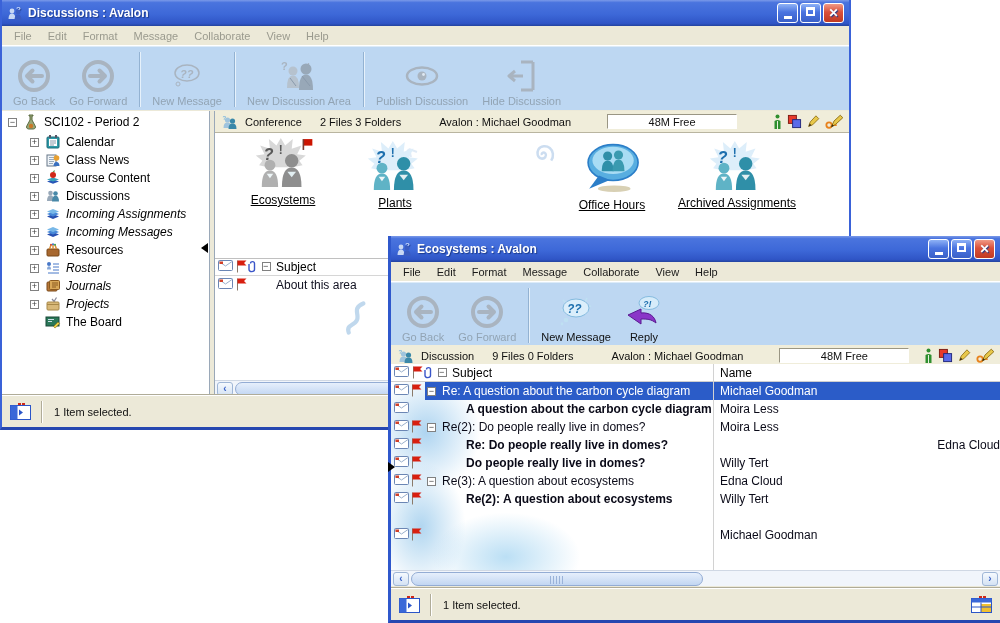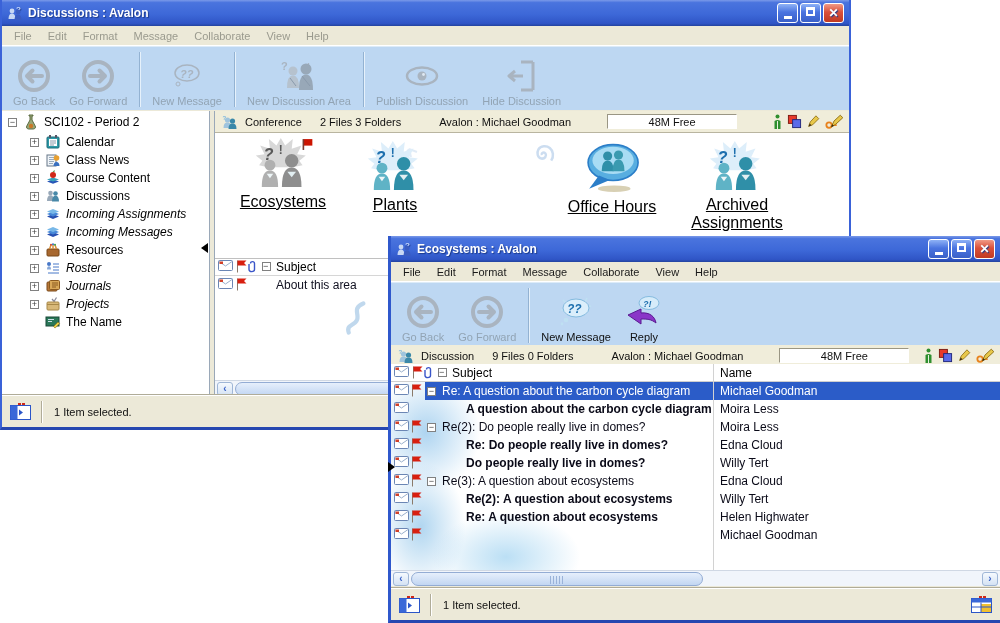--- a/index.html
+++ b/index.html
@@ -55,21 +55,21 @@
   .treepane{position:absolute;left:0;top:0;width:207px;height:100%;background:#fff;overflow:hidden;}
   .vsplit{position:absolute;left:207px;top:0;width:6px;height:100%;background:#ece9d8;
     border-left:1px solid #9aa8b8;border-right:1px solid #9aa8b8;}
   .split-arrow-left{position:absolute;left:199px;top:132px;width:0;height:0;
     border-top:5px solid transparent;border-bottom:5px solid transparent;border-right:7px solid #000;}
   .rightpane{position:absolute;left:213px;top:0;right:0;height:100%;background:#fff;}
   .iconarea{position:absolute;left:0;top:22px;right:0;height:125px;background:#fff;overflow:hidden;}
 
   .bigicon{position:absolute;width:120px;text-align:center;}
   .bigicon .bsvg{display:inline-block;}
-  .biglabel{font-size:16px;color:#000;margin-top:1px;}
+  .biglabel{font-size:12px;color:#000;margin-top:1px;}
   .biglabel.u{text-decoration:underline;}
 
   .listpane{position:absolute;left:0;top:147px;right:0;height:123px;background:#fff;overflow:hidden;
     border-top:1px solid #c0c0c0;}
   .lhead{position:relative;height:17px;border-bottom:1px solid #d6d6d6;font-size:12px;color:#000;}
   .hicons{position:absolute;top:1px;display:flex;align-items:center;}
   .lrow{position:relative;height:18px;font-size:12px;color:#101020;}
 
   .hscroll{position:absolute;left:0;right:0;height:16px;background:#f1f5fb;border-top:1px solid #d0d8e4;}
   .main-hscroll{bottom:0;}
@@ -352,21 +352,21 @@
           </div>
           <div class="trow" style="top: 202px; left: 28px;">
             <span class="tbox hidden"></span>
             <span class="ticon16">
               <svg width="16" height="16" viewBox="0 0 16 16">
                 <rect x="1" y="3" width="13" height="9" fill="#2a7858" stroke="#184838"></rect>
                 <path d="M3 5.5h6M3 7.5h4" stroke="#ccdde8"></path>
                 <path d="M8.5 12.5l4.5-4.5 1.6 1.6-4.5 4.5z" fill="#e8d048" stroke="#8a6a10" stroke-width=".6"></path>
               </svg>
             </span>
-            <span class="tlabel">The Name</span>
+            <span class="tlabel">The Board</span>
           </div>
         </div>
       <div class="vsplit"></div>
       <div class="split-arrow-left"></div>
 
       <div class="rightpane">
         <div class="confbar">
           <span class="cicon">
               <svg width="17" height="16" viewBox="0 0 16 16">
                 <text x="1" y="6" font-size="6" fill="#7fb7dd" font-weight="bold">?</text>
@@ -739,21 +739,21 @@
               <path d="M1.5 0.5v12" stroke="#8a7a6a"></path>
               <path d="M1.5 0.5h9L8 3l2.5 2.5h-9z" fill="#d81f10"></path>
             </svg>
           </span>
           <span class="cell-subj ind0">
             <span class="mbox">−</span>
             <span>Re(2): Do people really live in domes?</span>
           </span>
           <span class="cell-name">Moira Less</span>
         </div>
-        <div class="mrow" style="top: 54px;">
+        <div class="mrow" style="top: 54px; text-align: right;">
           <span class="row-ico" style="left:3px">
             <svg width="15" height="11" viewBox="0 0 15 11">
               <rect x="0.5" y="0.5" width="14" height="10" rx="1" fill="#fff" stroke="#6b86b4"></rect>
               <path d="M1 1.5l6.5 4.5L14 1.5" stroke="#9ab0cc" fill="none"></path>
               <rect x="1.5" y="1.5" width="3.5" height="2.5" fill="#d04028"></rect>
             </svg>
           </span>
           <span class="row-ico" style="left:20px">
             <svg width="11" height="13" viewBox="0 0 11 13">
               <path d="M1.5 0.5v12" stroke="#8a7a6a"></path>
@@ -815,39 +815,20 @@
           <span class="row-ico" style="left:20px">
             <svg width="11" height="13" viewBox="0 0 11 13">
               <path d="M1.5 0.5v12" stroke="#8a7a6a"></path>
               <path d="M1.5 0.5h9L8 3l2.5 2.5h-9z" fill="#d81f10"></path>
             </svg>
           </span>
           <span class="cell-subj ind1">
             <span>Re(2): A question about ecosystems</span>
           </span>
           <span class="cell-name">Willy Tert</span>
-        </div>
-        <div class="mrow" style="top: 126px;">
-          <span class="row-ico" style="left:3px">
-            <svg width="15" height="11" viewBox="0 0 15 11">
-              <rect x="0.5" y="0.5" width="14" height="10" rx="1" fill="#fff" stroke="#6b86b4"></rect>
-              <path d="M1 1.5l6.5 4.5L14 1.5" stroke="#9ab0cc" fill="none"></path>
-              <rect x="1.5" y="1.5" width="3.5" height="2.5" fill="#d04028"></rect>
-            </svg>
-          </span>
-          <span class="row-ico" style="left:20px">
-            <svg width="11" height="13" viewBox="0 0 11 13">
-              <path d="M1.5 0.5v12" stroke="#8a7a6a"></path>
-              <path d="M1.5 0.5h9L8 3l2.5 2.5h-9z" fill="#d81f10"></path>
-            </svg>
-          </span>
-          <span class="cell-subj ind1">
-            <span>Re: A question about ecosystems</span>
-          </span>
-          <span class="cell-name">Helen Highwater</span>
         </div>
         <div class="mrow" style="top: 144px;">
           <span class="row-ico" style="left:3px">
             <svg width="15" height="11" viewBox="0 0 15 11">
               <rect x="0.5" y="0.5" width="14" height="10" rx="1" fill="#fff" stroke="#6b86b4"></rect>
               <path d="M1 1.5l6.5 4.5L14 1.5" stroke="#9ab0cc" fill="none"></path>
               <rect x="1.5" y="1.5" width="3.5" height="2.5" fill="#d04028"></rect>
             </svg>
           </span>
           <span class="row-ico" style="left:20px">

